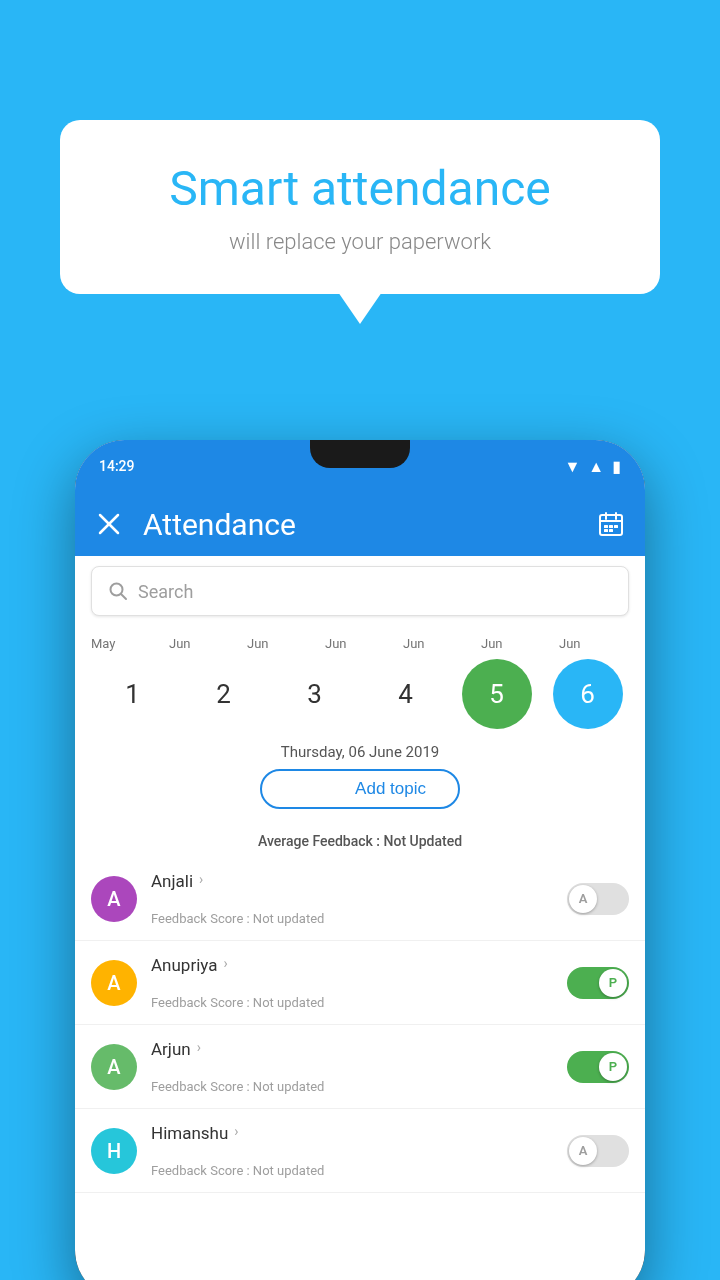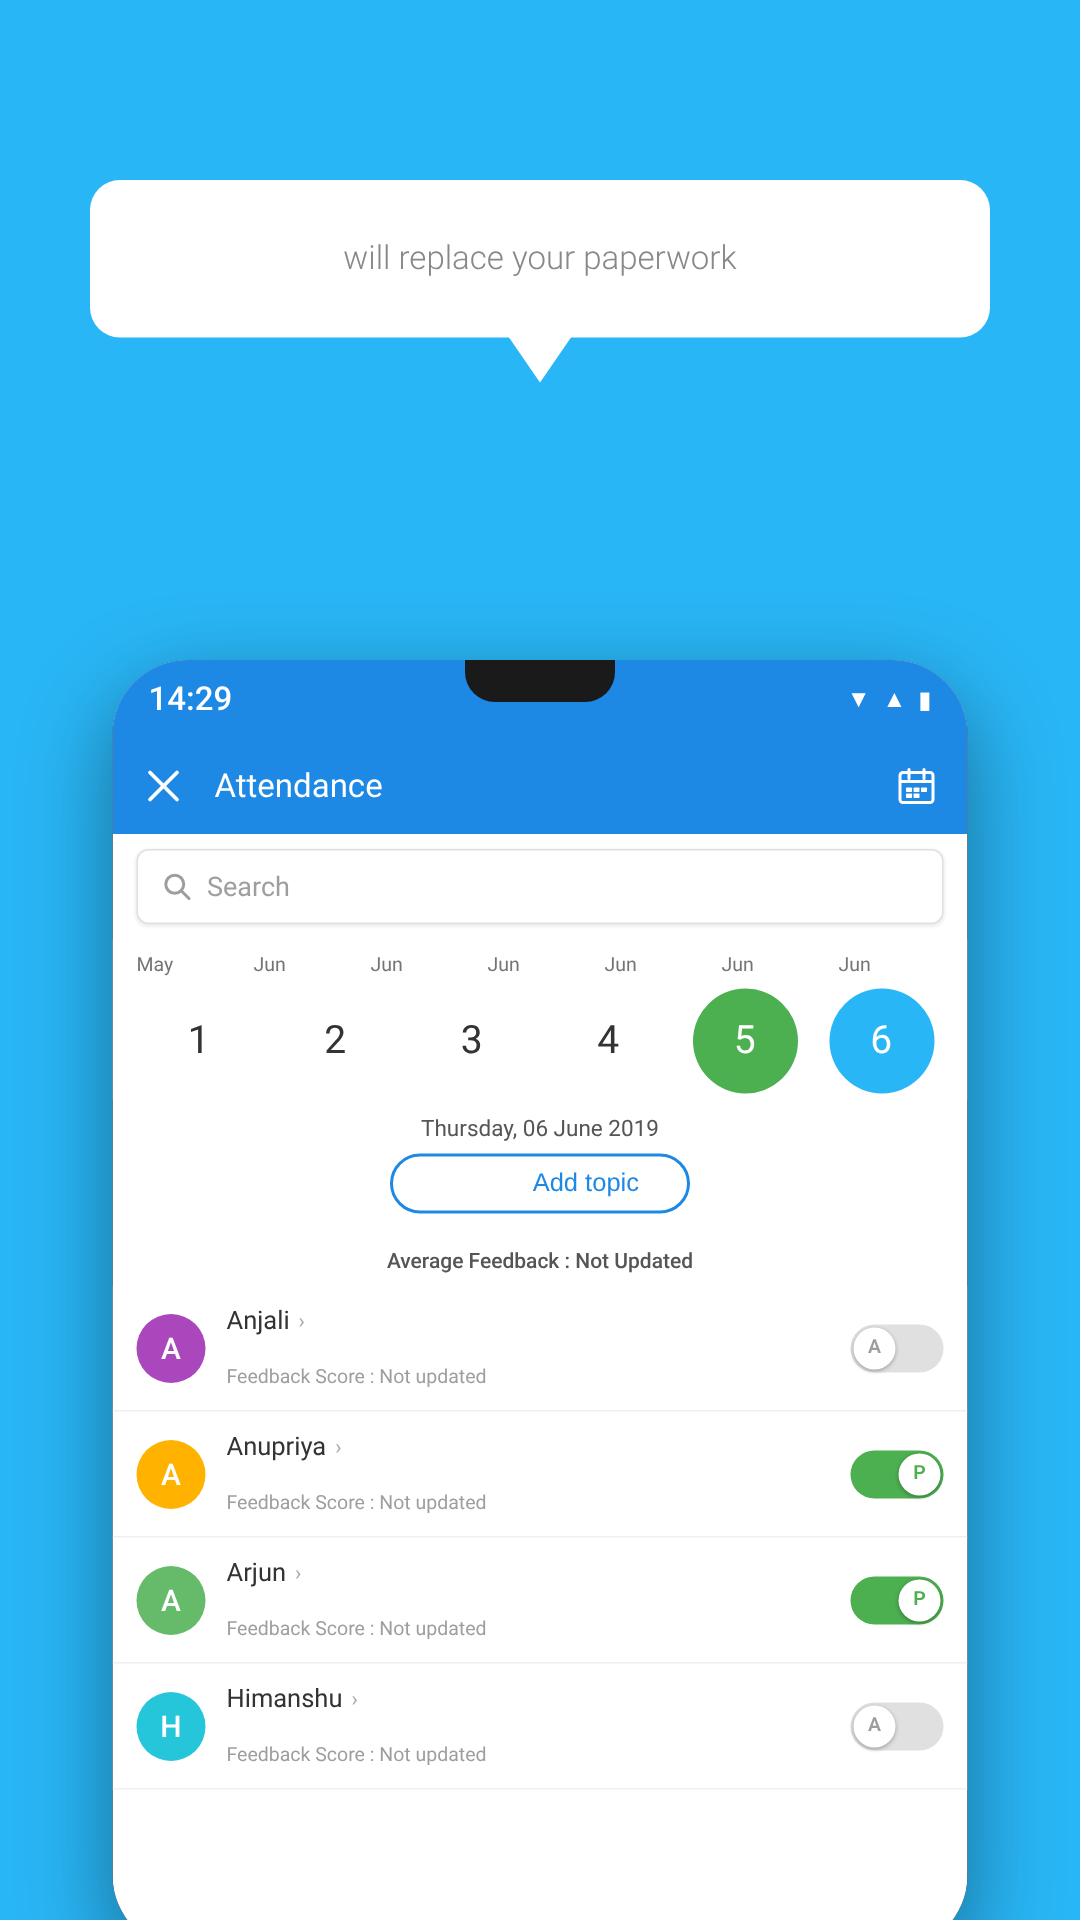--- a/index.html
+++ b/index.html
@@ -85,21 +85,21 @@
       background: #1e88e5;
       height: 52px;
       display: flex;
       align-items: center;
       justify-content: space-between;
       padding: 0 24px;
       position: relative;
     }
     .status-time {
       color: white;
-      font-size: 22px;
+      font-size: 14px;
       font-weight: 500;
     }
     .status-icons {
       display: flex;
       align-items: center;
       gap: 8px;
     }
     .notch {
       position: absolute;
       top: 0;
@@ -115,21 +115,21 @@
     .app-bar {
       background: #1e88e5;
       height: 64px;
       display: flex;
       align-items: center;
       padding: 0 16px;
       justify-content: space-between;
     }
     .app-bar-title {
       color: white;
-      font-size: 22px;
+      font-size: 30px;
       font-weight: 400;
       flex: 1;
       margin-left: 16px;
     }
     .icon-btn {
       width: 36px;
       height: 36px;
       display: flex;
       align-items: center;
       justify-content: center;
@@ -254,21 +254,21 @@
       flex-shrink: 0;
     }
     .student-info {
       flex: 1;
       margin-left: 14px;
     }
     .student-name {
       font-size: 17px;
       color: #333;
       display: flex;
-      align-items: center;
+      align-items: flex-start;
       gap: 6px;
     }
     .student-feedback {
       font-size: 13px;
       color: #9e9e9e;
       margin-top: 20px;
     }
     .chevron {
       color: #aaa;
       font-size: 14px;
@@ -311,20 +311,21 @@
     .toggle-switch.on .toggle-knob {
       right: 2px;
       color: #4caf50;
     }
   </style>
 </head>
 <body>
 
 <div class="speech-bubble-container">
   <div class="speech-bubble">
+    <div class="bubble-title">Smart attendance</div>
     <div class="bubble-subtitle">will replace your paperwork</div>
   </div>
 </div>
 
 <div class="phone-mockup">
 
   <div class="phone-screen">
 
     <div class="status-bar">
       <div class="notch"></div>

